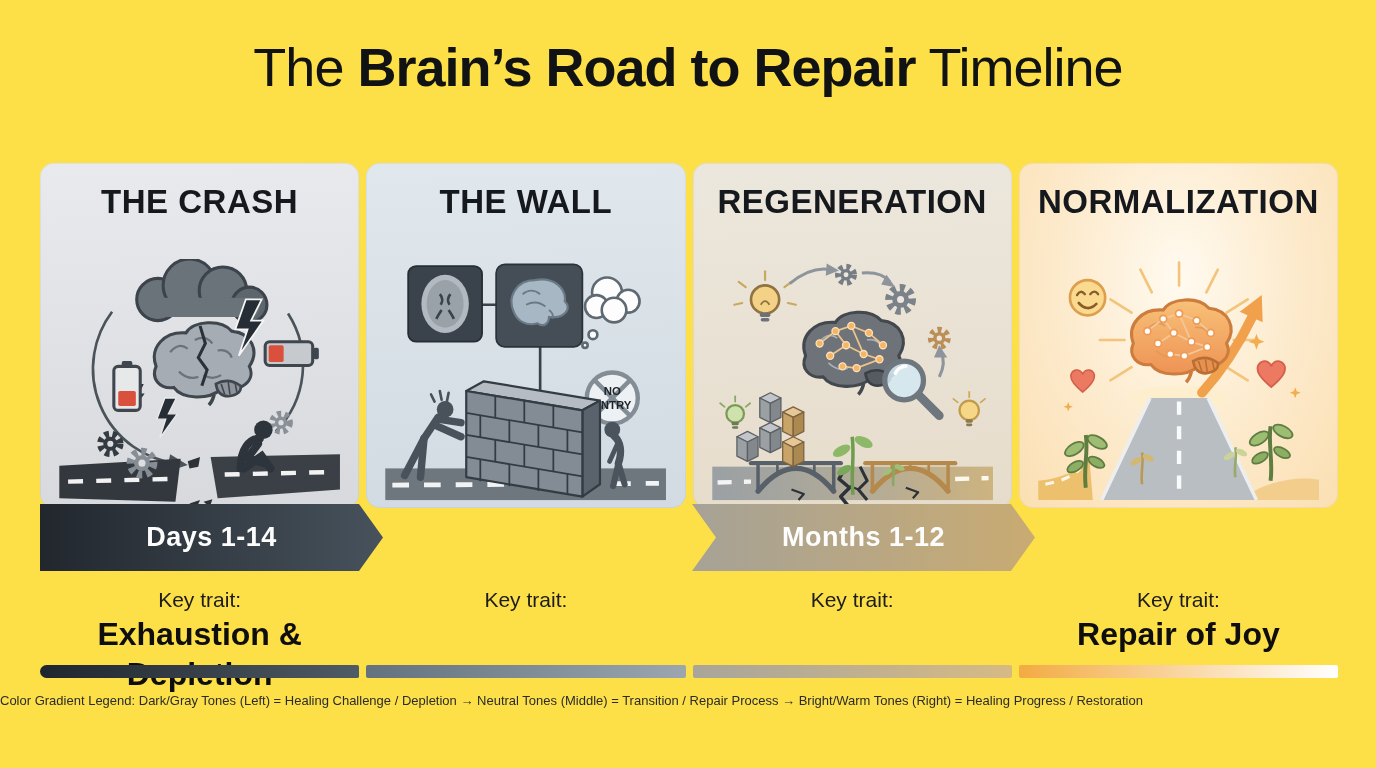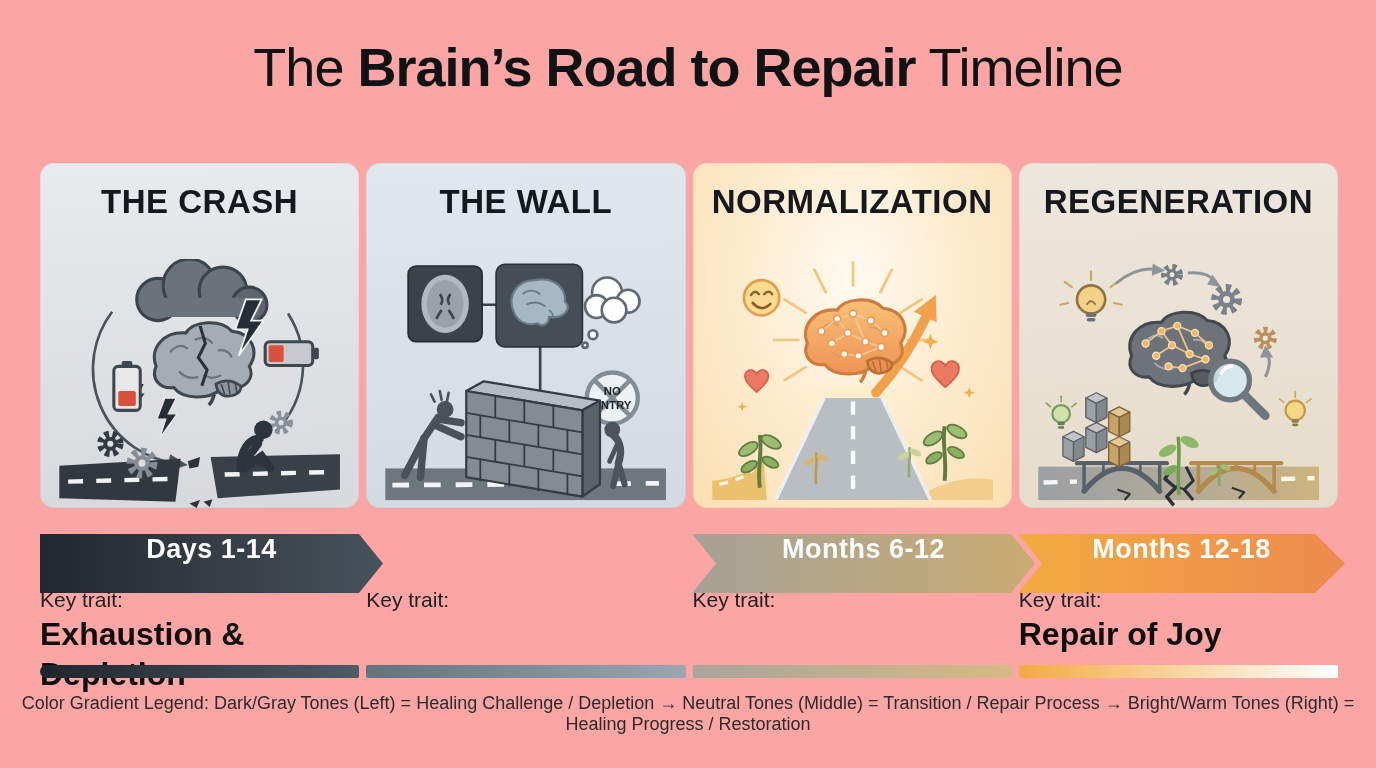--- a/index.html
+++ b/index.html
@@ -1,63 +1,63 @@
 <!DOCTYPE html>
 <html><head>
 <meta charset="utf-8">
 <style>
   html,body{margin:0;padding:0;background:#ffffff;}
   body{font-family:"Liberation Sans","DejaVu Sans",sans-serif;color:#111;}
-  .canvas{position:relative;width:1376px;height:768px;background:#fca5a5;overflow:hidden;text-decoration:underline;}
+  .canvas{position:relative;width:1376px;height:768px;background:#fde047;overflow:hidden;text-decoration:underline;}
 
   
   .title{position:absolute;top:36px;left:0;width:100%;text-align:center;margin:0;
          font-size:54px;font-weight:400;letter-spacing:-1px;color:#101214;}
   .title strong{font-weight:800;}
 
   
   .panels{position:absolute;left:40px;top:163px;width:1298px;display:grid;
           grid-template-columns:repeat(4,1fr);gap:7px;}
   .panel{height:345px;border-radius:14px;overflow:hidden;display:flex;flex-direction:column;
          background:linear-gradient(178deg,var(--bg-top),var(--bg-bottom));
          box-shadow:0 0 0 1px rgba(0,0,0,0.04) inset;gap:38px;}
   .panel h2{margin:20px 0 0 0;text-align:center;font-size:33px;font-weight:800;
             letter-spacing:.5px;color:#15181c;}
   .panel svg{display:block;margin-top:auto;width:100%;height:283px;}
   .panel.warm{background:radial-gradient(ellipse at 50% 34%,#fffaf0 0%,#fdecd0 46%,var(--bg-top) 100%);}
 
   
-  .arrow{position:absolute;top:534px;height:59px;display:flex;justify-content:center;
+  .arrow{position:absolute;top:504px;height:67px;display:flex;align-items:center;justify-content:center;
          background:linear-gradient(90deg,var(--arrow-start),var(--arrow-end));}
   .arrow span{color:#fdfdfd;font-size:27px;font-weight:700;letter-spacing:.5px;}
   .arrow.first{left:40px;width:343px;
     clip-path:polygon(0 0,calc(100% - 24px) 0,100% 50%,calc(100% - 24px) 100%,0 100%);}
   .arrow.mid1{left:366px;width:343px;}
   .arrow.mid2{left:692px;width:343px;}
   .arrow.mid1,.arrow.mid2{
     clip-path:polygon(0 0,calc(100% - 24px) 0,100% 50%,calc(100% - 24px) 100%,0 100%,24px 50%);}
   .arrow.last{left:1018px;width:327px;
     clip-path:polygon(0 0,calc(100% - 30px) 0,100% 50%,calc(100% - 30px) 100%,0 100%,24px 50%);}
 
   
   .traits{position:absolute;left:40px;top:586px;width:1298px;display:grid;
           grid-template-columns:repeat(4,1fr);gap:7px;}
-  .trait{text-align:left;}
+  .trait{text-align:center;}
   .trait .label{font-size:21px;font-weight:400;color:#1c1c1c;line-height:1.35;}
   .trait .value{font-size:32px;font-weight:700;color:#0e0e0e;line-height:1.25;}
 
   
   .bars{position:absolute;left:40px;top:665px;width:1298px;display:grid;
         grid-template-columns:repeat(4,1fr);gap:7px;}
   .bar{height:13px;border-radius:2px;background:linear-gradient(90deg,var(--bar-start),var(--bar-end));}
   .bar.first{border-radius:7px 2px 2px 7px;}
 
   
-  .legend{position:absolute;top:693px;left:0;width:100%;text-align:center;margin:0;
-          font-size:18px;color:#2b2b2b;letter-spacing:0;}
+  .legend{position:absolute;top:693px;left:0;width:100%;text-align:left;margin:0;
+          font-size:13px;color:#2b2b2b;letter-spacing:0;}
 </style>
 </head>
 <body>
 
 <div class="canvas">
 
   <h1 class="title"><span>The </span><strong>Brain’s Road to Repair</strong><span> Timeline</span></h1>
 
   <div class="panels">
 
@@ -211,20 +211,180 @@
           <g stroke="#4b545d" stroke-linecap="round" fill="none">
             <path d="M2,19 C10,26 11,38 7,50" stroke-width="8.5"></path>
             <path d="M7,50 L1,76" stroke-width="7"></path>
             <path d="M7,50 L14,74" stroke-width="7"></path>
             <path d="M6,28 L-3,48" stroke-width="5.5"></path>
           </g>
         </g>
       </svg>
     </section>
 
+    <section class="panel" style="--bg-top: #ece7dd; --bg-bottom: #e6dccb; --arrow-start: #a6a296; --arrow-end: #c9ab72; --bar-start: #a8a59a; --bar-end: #d6ba84;">
+      <h2>REGENERATION</h2>
+      <svg viewBox="0 0 319 283">
+        <defs>
+          <linearGradient id="p3road" x1="0" y1="0" x2="1" y2="0">
+            <stop offset="0" stop-color="#9aa0a4"></stop>
+              <stop offset="0.55" stop-color="#b3ab97"></stop>
+              <stop offset="1" stop-color="#cdb37f"></stop>
+          </linearGradient>
+        </defs>
+        <rect x="0" y="236" width="319" height="38" fill="url(#p3road)"></rect>
+        <line x1="6" y1="254" x2="44" y2="253" stroke="#f4f4f4" stroke-width="5" stroke-dasharray="16 14"></line>
+        <line x1="276" y1="250" x2="314" y2="249" stroke="#fdf8ee" stroke-width="5" stroke-dasharray="16 14"></line>
+        <g stroke="#2c3238" fill="none" stroke-linejoin="round">
+          <path d="M152,236 L144,250 L156,260 L146,270 L154,280" stroke-width="4"></path>
+          <path d="M168,236 L176,252 L166,262 L176,274" stroke-width="3.5"></path>
+          <path d="M156,258 L166,262" stroke-width="2.5"></path>
+          <path d="M90,262 L104,267 L98,274" stroke-width="2.5"></path>
+          <path d="M220,260 L234,265 L228,272" stroke-width="2.5"></path>
+        </g>
+        <g stroke="#58616a" fill="none" stroke-linecap="round">
+          <path d="M52,264 Q95,212 138,264" stroke-width="6"></path>
+          <line x1="44" y1="232" x2="146" y2="232" stroke-width="5"></line>
+          <line x1="52" y1="232" x2="52" y2="262" stroke-width="4"></line>
+          <line x1="138" y1="232" x2="138" y2="262" stroke-width="4"></line>
+          <line x1="74" y1="232" x2="74" y2="245" stroke-width="3"></line>
+          <line x1="95" y1="232" x2="95" y2="239" stroke-width="3"></line>
+          <line x1="116" y1="232" x2="116" y2="245" stroke-width="3"></line>
+        </g>
+        <g stroke="#b5894c" fill="none" stroke-linecap="round">
+          <path d="M182,264 Q225,212 268,264" stroke-width="6"></path>
+          <line x1="174" y1="232" x2="276" y2="232" stroke-width="5"></line>
+          <line x1="182" y1="232" x2="182" y2="262" stroke-width="4"></line>
+          <line x1="268" y1="232" x2="268" y2="262" stroke-width="4"></line>
+          <line x1="204" y1="232" x2="204" y2="245" stroke-width="3"></line>
+          <line x1="225" y1="232" x2="225" y2="239" stroke-width="3"></line>
+          <line x1="246" y1="232" x2="246" y2="245" stroke-width="3"></line>
+        </g>
+        <g>
+          <path d="M160,268 C157,244 162,226 159,202" stroke="#6f9c4f" stroke-width="4" fill="none"></path>
+          <ellipse cx="147" cy="218" rx="11" ry="5.5" fill="#8cb868" transform="rotate(-28 147 218)"></ellipse>
+          <ellipse cx="172" cy="208" rx="11" ry="5.5" fill="#8cb868" transform="rotate(24 172 208)"></ellipse>
+          <ellipse cx="150" cy="240" rx="9" ry="4.5" fill="#7aa85a" transform="rotate(-30 150 240)"></ellipse>
+        </g>
+        <g>
+          <path d="M206,258 C204,250 208,242 206,234" stroke="#87a964" stroke-width="3" fill="none"></path>
+          <ellipse cx="199" cy="242" rx="6" ry="3" fill="#9ec07a" transform="rotate(-30 199 242)"></ellipse>
+          <ellipse cx="213" cy="237" rx="6" ry="3" fill="#9ec07a" transform="rotate(25 213 237)"></ellipse>
+        </g>
+        <g transform="translate(158,106)">
+          <path d="M-52,4 C-60,-18 -42,-36 -18,-34 C-10,-48 22,-50 34,-36 C56,-34 66,-14 54,4 C62,20 44,34 22,30 C8,42 -22,42 -32,28 C-48,30 -58,18 -52,4 Z" fill="#6e7379" stroke="#42484e" stroke-width="3.5"></path>
+          <path d="M-36,-12 q10,-12 20,-4 M18,-14 q12,-2 16,8 M-26,12 q10,10 22,6" stroke="#a8aeb4" stroke-width="2" fill="none"></path>
+          <g transform="translate(30,30)">
+            <path d="M-14,-6 Q0,-14 14,-4 Q16,6 0,8 Q-12,8 -14,-6 Z" fill="#565b61" stroke="#3a4046" stroke-width="3"></path>
+          </g>
+          <path d="M14,36 q-2,8 -6,12" stroke="#42484e" stroke-width="4" fill="none"></path>
+          <g stroke="#edc28b" stroke-width="2" fill="none">
+            <path d="M-36,-10 L-18,-24 L0,-30 L20,-22 L36,-8"></path>
+            <path d="M-24,4 L-6,-8 L14,2 L32,8"></path>
+            <path d="M-18,-24 L-6,-8 M0,-30 L14,2 M-10,16 L6,18 L32,8"></path>
+          </g>
+          <g fill="#f6b564" stroke="#fbe3bd" stroke-width="1.5">
+            <circle cx="-36" cy="-10" r="4"></circle>
+              <circle cx="-18" cy="-24" r="4"></circle>
+              <circle cx="0" cy="-30" r="4"></circle>
+              <circle cx="20" cy="-22" r="4"></circle>
+              <circle cx="36" cy="-8" r="4"></circle>
+            <circle cx="-24" cy="4" r="4"></circle>
+              <circle cx="-6" cy="-8" r="4"></circle>
+              <circle cx="14" cy="2" r="4"></circle>
+              <circle cx="32" cy="8" r="4"></circle>
+            <circle cx="-10" cy="16" r="4"></circle>
+              <circle cx="6" cy="18" r="4"></circle>
+          </g>
+        </g>
+        <g transform="translate(60,46)">
+          <g stroke="#c9a95e" stroke-width="2.5" stroke-linecap="round">
+            <line x1="-22" y1="-14" x2="-30" y2="-20"></line>
+              <line x1="0" y1="-22" x2="0" y2="-32"></line>
+              <line x1="22" y1="-14" x2="30" y2="-20"></line>
+            <line x1="-26" y1="4" x2="-35" y2="6"></line>
+              <line x1="26" y1="4" x2="35" y2="6"></line>
+          </g>
+          <circle r="16" fill="#f3d187" stroke="#8f7340" stroke-width="3"></circle>
+          <path d="M-5,6 q5,-8 10,0" stroke="#8f7340" stroke-width="2" fill="none"></path>
+          <rect x="-6" y="15" width="12" height="5" rx="2" fill="#6d7177"></rect>
+          <rect x="-5" y="21" width="10" height="4" rx="2" fill="#6d7177"></rect>
+        </g>
+        <g transform="translate(152,18)">
+          <circle r="9" fill="none" stroke="#767d84" stroke-width="7" stroke-dasharray="4.5 4"></circle>
+          <circle r="6.5" fill="#767d84"></circle>
+            <circle r="2.8" fill="#ece7dd"></circle>
+        </g>
+        <g transform="translate(214,46)">
+          <circle r="13" fill="none" stroke="#7b828a" stroke-width="9" stroke-dasharray="5.5 4.5"></circle>
+          <circle r="9.5" fill="#7b828a"></circle>
+            <circle r="4" fill="#ece7dd"></circle>
+        </g>
+        <g transform="translate(258,90)">
+          <circle r="9.5" fill="none" stroke="#bb8f58" stroke-width="7" stroke-dasharray="4.5 4"></circle>
+          <circle r="7" fill="#bb8f58"></circle>
+            <circle r="3" fill="#ece7dd"></circle>
+        </g>
+        <g stroke="#8d949c" stroke-width="3.5" fill="none">
+          <path d="M88,28 Q112,8 134,12"></path>
+            <polygon points="130,5 144,13 129,19" fill="#8d949c" stroke="none"></polygon>
+          <path d="M170,16 Q192,14 202,26"></path>
+            <polygon points="198,18 208,32 192,29" fill="#8d949c" stroke="none"></polygon>
+          <path d="M258,134 Q266,118 260,106"></path>
+            <polygon points="267,112 258,98 252,112" fill="#8d949c" stroke="none"></polygon>
+        </g>
+        <g transform="translate(218,138)">
+          <line x1="16" y1="16" x2="40" y2="40" stroke="#6e767e" stroke-width="10" stroke-linecap="round"></line>
+          <circle r="22" fill="#d4e7f1" fill-opacity="0.88" stroke="#6e767e" stroke-width="6"></circle>
+          <path d="M-10,-8 q4,-8 12,-8" stroke="#ffffff" stroke-width="4" fill="none" stroke-linecap="round"></path>
+        </g>
+        <g stroke-linejoin="round">
+          <g stroke="#5c6165" stroke-width="1.5">
+            <polygon points="66,152 78,158 66,164 54,158" fill="#c2c6ca"></polygon>
+            <polygon points="54,158 66,164 66,186 54,180" fill="#9ba0a4"></polygon>
+            <polygon points="66,164 78,158 78,180 66,186" fill="#83888c"></polygon>
+            <polygon points="66,186 78,192 66,198 54,192" fill="#c2c6ca"></polygon>
+            <polygon points="54,192 66,198 66,220 54,214" fill="#9ba0a4"></polygon>
+            <polygon points="66,198 78,192 78,214 66,220" fill="#83888c"></polygon>
+            <polygon points="40,196 52,202 40,208 28,202" fill="#c2c6ca"></polygon>
+            <polygon points="28,202 40,208 40,230 28,224" fill="#9ba0a4"></polygon>
+            <polygon points="40,208 52,202 52,224 40,230" fill="#83888c"></polygon>
+          </g>
+          <g stroke="#7c6340" stroke-width="1.5">
+            <polygon points="92,168 104,174 92,180 80,174" fill="#e6c795"></polygon>
+            <polygon points="80,174 92,180 92,202 80,196" fill="#c8a469"></polygon>
+            <polygon points="92,180 104,174 104,196 92,202" fill="#ab8950"></polygon>
+            <polygon points="92,202 104,208 92,214 80,208" fill="#e6c795"></polygon>
+            <polygon points="80,208 92,214 92,236 80,230" fill="#c8a469"></polygon>
+            <polygon points="92,214 104,208 104,230 92,236" fill="#ab8950"></polygon>
+          </g>
+        </g>
+        <g transform="translate(26,176)">
+          <g stroke="#8aa862" stroke-width="2" stroke-linecap="round">
+            <line x1="-12" y1="-8" x2="-17" y2="-12"></line>
+              <line x1="0" y1="-14" x2="0" y2="-20"></line>
+              <line x1="12" y1="-8" x2="17" y2="-12"></line>
+          </g>
+          <circle r="10" fill="#cfe2ad" stroke="#7a9a55" stroke-width="2.5"></circle>
+          <rect x="-4" y="9" width="8" height="4" rx="1.5" fill="#6c7a58"></rect>
+          <rect x="-3.5" y="14" width="7" height="3" rx="1.5" fill="#6c7a58"></rect>
+        </g>
+        <g transform="translate(292,172)">
+          <g stroke="#d2a855" stroke-width="2" stroke-linecap="round">
+            <line x1="-13" y1="-9" x2="-18" y2="-13"></line>
+              <line x1="0" y1="-15" x2="0" y2="-21"></line>
+              <line x1="13" y1="-9" x2="18" y2="-13"></line>
+          </g>
+          <circle r="11" fill="#f6d687" stroke="#c19a4a" stroke-width="2.5"></circle>
+          <rect x="-4" y="10" width="8" height="4" rx="1.5" fill="#8a7a4e"></rect>
+          <rect x="-3.5" y="15" width="7" height="3" rx="1.5" fill="#8a7a4e"></rect>
+        </g>
+      </svg>
+    </section>
+
     <section class="panel warm" style="--bg-top: #fbdfb2; --bg-bottom: #fdeed6; --arrow-start: #f3ab41; --arrow-end: #ed8a4f; --bar-start: #f3ab42; --bar-end: #ffffff;">
       <h2>NORMALIZATION</h2>
       <svg viewBox="0 0 319 283">
         <defs>
           <linearGradient id="p4brain" x1="0" y1="0" x2="0" y2="1">
             <stop offset="0" stop-color="#f8c177"></stop>
               <stop offset="1" stop-color="#ee9355"></stop>
           </linearGradient>
         </defs>
         <g stroke="#f2c47c" stroke-width="3" stroke-linecap="round">
@@ -314,190 +474,27 @@
           <ellipse cx="-12" cy="38" rx="10" ry="5" fill="#8bae62" stroke="#5f7d40" stroke-width="2" transform="rotate(-30 -12 38)"></ellipse>
           <ellipse cx="13" cy="32" rx="10" ry="5" fill="#8bae62" stroke="#5f7d40" stroke-width="2" transform="rotate(28 13 32)"></ellipse>
         </g>
         <g transform="translate(224,214)">
           <path d="M0,34 C-2,22 2,12 0,0" stroke="#9aa86a" stroke-width="3" fill="none"></path>
           <ellipse cx="-7" cy="10" rx="7" ry="3.5" fill="#c9d39a" transform="rotate(-30 -7 10)"></ellipse>
           <ellipse cx="7" cy="6" rx="7" ry="3.5" fill="#c9d39a" transform="rotate(26 7 6)"></ellipse>
         </g>
       </svg>
     </section>
-
-    <section class="panel" style="--bg-top: #ece7dd; --bg-bottom: #e6dccb; --arrow-start: #a6a296; --arrow-end: #c9ab72; --bar-start: #a8a59a; --bar-end: #d6ba84;">
-      <h2>REGENERATION</h2>
-      <svg viewBox="0 0 319 283">
-        <defs>
-          <linearGradient id="p3road" x1="0" y1="0" x2="1" y2="0">
-            <stop offset="0" stop-color="#9aa0a4"></stop>
-              <stop offset="0.55" stop-color="#b3ab97"></stop>
-              <stop offset="1" stop-color="#cdb37f"></stop>
-          </linearGradient>
-        </defs>
-        <rect x="0" y="236" width="319" height="38" fill="url(#p3road)"></rect>
-        <line x1="6" y1="254" x2="44" y2="253" stroke="#f4f4f4" stroke-width="5" stroke-dasharray="16 14"></line>
-        <line x1="276" y1="250" x2="314" y2="249" stroke="#fdf8ee" stroke-width="5" stroke-dasharray="16 14"></line>
-        <g stroke="#2c3238" fill="none" stroke-linejoin="round">
-          <path d="M152,236 L144,250 L156,260 L146,270 L154,280" stroke-width="4"></path>
-          <path d="M168,236 L176,252 L166,262 L176,274" stroke-width="3.5"></path>
-          <path d="M156,258 L166,262" stroke-width="2.5"></path>
-          <path d="M90,262 L104,267 L98,274" stroke-width="2.5"></path>
-          <path d="M220,260 L234,265 L228,272" stroke-width="2.5"></path>
-        </g>
-        <g stroke="#58616a" fill="none" stroke-linecap="round">
-          <path d="M52,264 Q95,212 138,264" stroke-width="6"></path>
-          <line x1="44" y1="232" x2="146" y2="232" stroke-width="5"></line>
-          <line x1="52" y1="232" x2="52" y2="262" stroke-width="4"></line>
-          <line x1="138" y1="232" x2="138" y2="262" stroke-width="4"></line>
-          <line x1="74" y1="232" x2="74" y2="245" stroke-width="3"></line>
-          <line x1="95" y1="232" x2="95" y2="239" stroke-width="3"></line>
-          <line x1="116" y1="232" x2="116" y2="245" stroke-width="3"></line>
-        </g>
-        <g stroke="#b5894c" fill="none" stroke-linecap="round">
-          <path d="M182,264 Q225,212 268,264" stroke-width="6"></path>
-          <line x1="174" y1="232" x2="276" y2="232" stroke-width="5"></line>
-          <line x1="182" y1="232" x2="182" y2="262" stroke-width="4"></line>
-          <line x1="268" y1="232" x2="268" y2="262" stroke-width="4"></line>
-          <line x1="204" y1="232" x2="204" y2="245" stroke-width="3"></line>
-          <line x1="225" y1="232" x2="225" y2="239" stroke-width="3"></line>
-          <line x1="246" y1="232" x2="246" y2="245" stroke-width="3"></line>
-        </g>
-        <g>
-          <path d="M160,268 C157,244 162,226 159,202" stroke="#6f9c4f" stroke-width="4" fill="none"></path>
-          <ellipse cx="147" cy="218" rx="11" ry="5.5" fill="#8cb868" transform="rotate(-28 147 218)"></ellipse>
-          <ellipse cx="172" cy="208" rx="11" ry="5.5" fill="#8cb868" transform="rotate(24 172 208)"></ellipse>
-          <ellipse cx="150" cy="240" rx="9" ry="4.5" fill="#7aa85a" transform="rotate(-30 150 240)"></ellipse>
-        </g>
-        <g>
-          <path d="M206,258 C204,250 208,242 206,234" stroke="#87a964" stroke-width="3" fill="none"></path>
-          <ellipse cx="199" cy="242" rx="6" ry="3" fill="#9ec07a" transform="rotate(-30 199 242)"></ellipse>
-          <ellipse cx="213" cy="237" rx="6" ry="3" fill="#9ec07a" transform="rotate(25 213 237)"></ellipse>
-        </g>
-        <g transform="translate(158,106)">
-          <path d="M-52,4 C-60,-18 -42,-36 -18,-34 C-10,-48 22,-50 34,-36 C56,-34 66,-14 54,4 C62,20 44,34 22,30 C8,42 -22,42 -32,28 C-48,30 -58,18 -52,4 Z" fill="#6e7379" stroke="#42484e" stroke-width="3.5"></path>
-          <path d="M-36,-12 q10,-12 20,-4 M18,-14 q12,-2 16,8 M-26,12 q10,10 22,6" stroke="#a8aeb4" stroke-width="2" fill="none"></path>
-          <g transform="translate(30,30)">
-            <path d="M-14,-6 Q0,-14 14,-4 Q16,6 0,8 Q-12,8 -14,-6 Z" fill="#565b61" stroke="#3a4046" stroke-width="3"></path>
-          </g>
-          <path d="M14,36 q-2,8 -6,12" stroke="#42484e" stroke-width="4" fill="none"></path>
-          <g stroke="#edc28b" stroke-width="2" fill="none">
-            <path d="M-36,-10 L-18,-24 L0,-30 L20,-22 L36,-8"></path>
-            <path d="M-24,4 L-6,-8 L14,2 L32,8"></path>
-            <path d="M-18,-24 L-6,-8 M0,-30 L14,2 M-10,16 L6,18 L32,8"></path>
-          </g>
-          <g fill="#f6b564" stroke="#fbe3bd" stroke-width="1.5">
-            <circle cx="-36" cy="-10" r="4"></circle>
-              <circle cx="-18" cy="-24" r="4"></circle>
-              <circle cx="0" cy="-30" r="4"></circle>
-              <circle cx="20" cy="-22" r="4"></circle>
-              <circle cx="36" cy="-8" r="4"></circle>
-            <circle cx="-24" cy="4" r="4"></circle>
-              <circle cx="-6" cy="-8" r="4"></circle>
-              <circle cx="14" cy="2" r="4"></circle>
-              <circle cx="32" cy="8" r="4"></circle>
-            <circle cx="-10" cy="16" r="4"></circle>
-              <circle cx="6" cy="18" r="4"></circle>
-          </g>
-        </g>
-        <g transform="translate(60,46)">
-          <g stroke="#c9a95e" stroke-width="2.5" stroke-linecap="round">
-            <line x1="-22" y1="-14" x2="-30" y2="-20"></line>
-              <line x1="0" y1="-22" x2="0" y2="-32"></line>
-              <line x1="22" y1="-14" x2="30" y2="-20"></line>
-            <line x1="-26" y1="4" x2="-35" y2="6"></line>
-              <line x1="26" y1="4" x2="35" y2="6"></line>
-          </g>
-          <circle r="16" fill="#f3d187" stroke="#8f7340" stroke-width="3"></circle>
-          <path d="M-5,6 q5,-8 10,0" stroke="#8f7340" stroke-width="2" fill="none"></path>
-          <rect x="-6" y="15" width="12" height="5" rx="2" fill="#6d7177"></rect>
-          <rect x="-5" y="21" width="10" height="4" rx="2" fill="#6d7177"></rect>
-        </g>
-        <g transform="translate(152,18)">
-          <circle r="9" fill="none" stroke="#767d84" stroke-width="7" stroke-dasharray="4.5 4"></circle>
-          <circle r="6.5" fill="#767d84"></circle>
-            <circle r="2.8" fill="#ece7dd"></circle>
-        </g>
-        <g transform="translate(214,46)">
-          <circle r="13" fill="none" stroke="#7b828a" stroke-width="9" stroke-dasharray="5.5 4.5"></circle>
-          <circle r="9.5" fill="#7b828a"></circle>
-            <circle r="4" fill="#ece7dd"></circle>
-        </g>
-        <g transform="translate(258,90)">
-          <circle r="9.5" fill="none" stroke="#bb8f58" stroke-width="7" stroke-dasharray="4.5 4"></circle>
-          <circle r="7" fill="#bb8f58"></circle>
-            <circle r="3" fill="#ece7dd"></circle>
-        </g>
-        <g stroke="#8d949c" stroke-width="3.5" fill="none">
-          <path d="M88,28 Q112,8 134,12"></path>
-            <polygon points="130,5 144,13 129,19" fill="#8d949c" stroke="none"></polygon>
-          <path d="M170,16 Q192,14 202,26"></path>
-            <polygon points="198,18 208,32 192,29" fill="#8d949c" stroke="none"></polygon>
-          <path d="M258,134 Q266,118 260,106"></path>
-            <polygon points="267,112 258,98 252,112" fill="#8d949c" stroke="none"></polygon>
-        </g>
-        <g transform="translate(218,138)">
-          <line x1="16" y1="16" x2="40" y2="40" stroke="#6e767e" stroke-width="10" stroke-linecap="round"></line>
-          <circle r="22" fill="#d4e7f1" fill-opacity="0.88" stroke="#6e767e" stroke-width="6"></circle>
-          <path d="M-10,-8 q4,-8 12,-8" stroke="#ffffff" stroke-width="4" fill="none" stroke-linecap="round"></path>
-        </g>
-        <g stroke-linejoin="round">
-          <g stroke="#5c6165" stroke-width="1.5">
-            <polygon points="66,152 78,158 66,164 54,158" fill="#c2c6ca"></polygon>
-            <polygon points="54,158 66,164 66,186 54,180" fill="#9ba0a4"></polygon>
-            <polygon points="66,164 78,158 78,180 66,186" fill="#83888c"></polygon>
-            <polygon points="66,186 78,192 66,198 54,192" fill="#c2c6ca"></polygon>
-            <polygon points="54,192 66,198 66,220 54,214" fill="#9ba0a4"></polygon>
-            <polygon points="66,198 78,192 78,214 66,220" fill="#83888c"></polygon>
-            <polygon points="40,196 52,202 40,208 28,202" fill="#c2c6ca"></polygon>
-            <polygon points="28,202 40,208 40,230 28,224" fill="#9ba0a4"></polygon>
-            <polygon points="40,208 52,202 52,224 40,230" fill="#83888c"></polygon>
-          </g>
-          <g stroke="#7c6340" stroke-width="1.5">
-            <polygon points="92,168 104,174 92,180 80,174" fill="#e6c795"></polygon>
-            <polygon points="80,174 92,180 92,202 80,196" fill="#c8a469"></polygon>
-            <polygon points="92,180 104,174 104,196 92,202" fill="#ab8950"></polygon>
-            <polygon points="92,202 104,208 92,214 80,208" fill="#e6c795"></polygon>
-            <polygon points="80,208 92,214 92,236 80,230" fill="#c8a469"></polygon>
-            <polygon points="92,214 104,208 104,230 92,236" fill="#ab8950"></polygon>
-          </g>
-        </g>
-        <g transform="translate(26,176)">
-          <g stroke="#8aa862" stroke-width="2" stroke-linecap="round">
-            <line x1="-12" y1="-8" x2="-17" y2="-12"></line>
-              <line x1="0" y1="-14" x2="0" y2="-20"></line>
-              <line x1="12" y1="-8" x2="17" y2="-12"></line>
-          </g>
-          <circle r="10" fill="#cfe2ad" stroke="#7a9a55" stroke-width="2.5"></circle>
-          <rect x="-4" y="9" width="8" height="4" rx="1.5" fill="#6c7a58"></rect>
-          <rect x="-3.5" y="14" width="7" height="3" rx="1.5" fill="#6c7a58"></rect>
-        </g>
-        <g transform="translate(292,172)">
-          <g stroke="#d2a855" stroke-width="2" stroke-linecap="round">
-            <line x1="-13" y1="-9" x2="-18" y2="-13"></line>
-              <line x1="0" y1="-15" x2="0" y2="-21"></line>
-              <line x1="13" y1="-9" x2="18" y2="-13"></line>
-          </g>
-          <circle r="11" fill="#f6d687" stroke="#c19a4a" stroke-width="2.5"></circle>
-          <rect x="-4" y="10" width="8" height="4" rx="1.5" fill="#8a7a4e"></rect>
-          <rect x="-3.5" y="15" width="7" height="3" rx="1.5" fill="#8a7a4e"></rect>
-        </g>
-      </svg>
-    </section>
   </div>
 
   <div class="arrow first" style="--bg-top: #e9eaed; --bg-bottom: #d7d9dc; --arrow-start: #22272e; --arrow-end: #47525c; --bar-start: #1f252c; --bar-end: #4f5b65;">
       <span>Days 1-14</span>
     </div>
   <div class="arrow mid2" style="--bg-top: #ece7dd; --bg-bottom: #e6dccb; --arrow-start: #a6a296; --arrow-end: #c9ab72; --bar-start: #a8a59a; --bar-end: #d6ba84;">
-      <span>Months 6-12</span>
-    </div>
-  <div class="arrow last" style="--bg-top: #fbdfb2; --bg-bottom: #fdeed6; --arrow-start: #f3ab41; --arrow-end: #ed8a4f; --bar-start: #f3ab42; --bar-end: #ffffff;">
-      <span>Months 12-18</span>
+      <span>Months 1-12</span>
     </div>
 
   <div class="traits">
     <div class="trait">
       <div class="label">Key trait:</div>
       <div class="value">Exhaustion &amp; Depletion</div>
     </div>
     <div class="trait">
       <div class="label">Key trait:</div>
     </div>

